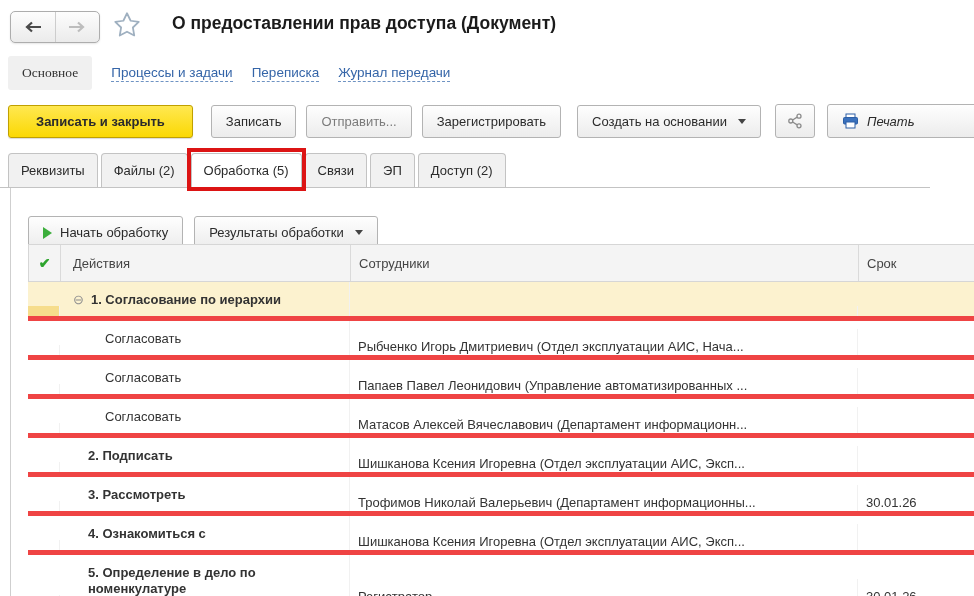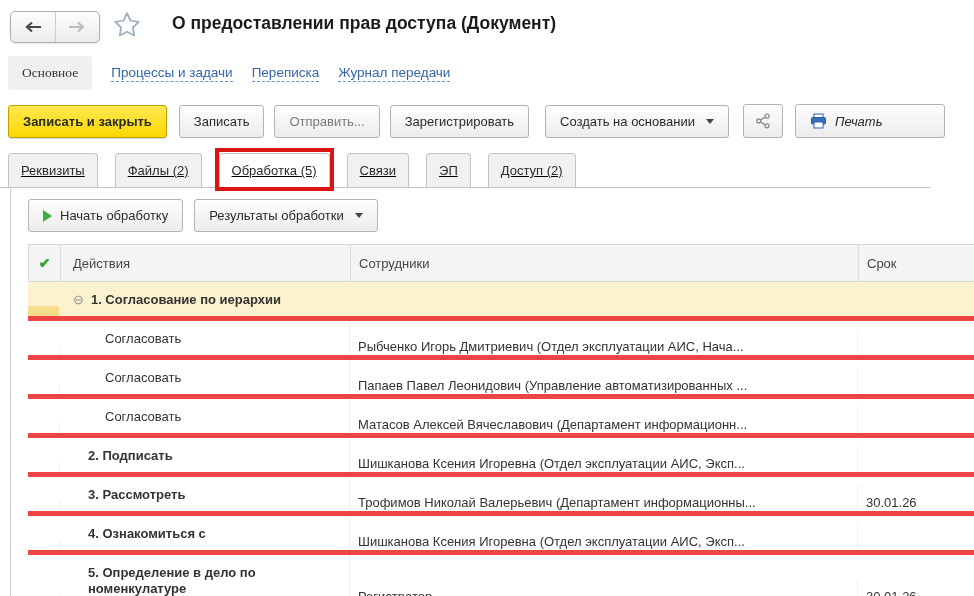--- a/index.html
+++ b/index.html
@@ -19,42 +19,42 @@
   .navrow{position:absolute;left:8px;top:55px;height:36px;display:flex;align-items:center;gap:19px;font-size:13.5px;}
   .nav-main{background:#f0f0f0;border-radius:3px;padding:9px 14px;color:#333;font-family:Liberation Serif, serif;}
   .nav-link{color:#3565a8;border-bottom:1px dashed #6f93c3;padding-bottom:1px;cursor:pointer;}
 
   
   .cmdbar{position:absolute;left:8px;top:104px;right:-60px;height:34px;display:flex;align-items:center;gap:10px;}
   .btn{background:linear-gradient(#fefefe,#ececec);border:1px solid #b3b3b3;border-radius:3px;
     padding:8px 14px;font-size:13px;color:#2b2b2b;white-space:nowrap;cursor:pointer;
     display:flex;align-items:center;gap:8px;box-sizing:border-box;}
   .btn-yellow{background:linear-gradient(#ffe851,#fbd803);border-color:#c0a000;font-weight:bold;
-    padding:8px 14px;margin-right:2px;box-shadow:0 1px 1px rgba(0,0,0,.15);}
+    padding:8px 27px;margin-right:8px;box-shadow:0 1px 1px rgba(0,0,0,.15);}
   .btn-send{color:#7b7b7b;}
   .btn-create{margin-left:6px;}
   .btn-icon{padding:8px 11px;margin-left:4px;}
   .btn-print{margin-left:2px;min-width:150px;font-style:italic;}
   .caret{display:inline-block;width:0;height:0;border-left:4px solid transparent;
     border-right:4px solid transparent;border-top:5px solid #444;margin-left:3px;}
 
   
   .tabbar{position:absolute;left:0;top:152px;width:930px;height:36px;border-bottom:1px solid #c3c3c3;
-    display:flex;align-items:flex-end;gap:17px;padding-left:8px;box-sizing:border-box;text-decoration:underline;}
+    display:flex;align-items:flex-end;gap:3px;padding-left:8px;box-sizing:border-box;}
   .tab{position:relative;border:1px solid #c3c3c3;border-bottom:none;border-radius:4px 4px 0 0;
     background:#f1f1f1;padding:9px 12px 9px 12px;font-size:13px;color:#2b2b2b;cursor:pointer;
     margin-bottom:0;}
   .tab.active{background:#fff;padding-bottom:10px;margin-bottom:-1px;}
   .red-frame{position:absolute;left:-5px;right:-5px;top:-6px;bottom:-3px;border:4px solid #dc1414;pointer-events:none;z-index:6;}
 
   
   .content-edge{position:absolute;left:10px;top:188px;bottom:0;width:1px;background:#cfcfcf;}
 
   
-  .procbar{position:absolute;left:28px;top:199px;display:flex;gap:11px;}
+  .procbar{position:absolute;left:28px;top:216px;display:flex;gap:11px;}
   .play-tri{display:inline-block;width:0;height:0;border-top:6px solid transparent;
     border-bottom:6px solid transparent;border-left:9px solid #3cae3c;}
 
   
   .ptable{position:absolute;left:28px;top:244px;width:946px;font-size:13px;color:#333;}
   .thead{display:flex;background:#f4f4f4;border:1px solid #d6d6d6;border-right:none;
     height:38px;box-sizing:border-box;align-items:center;color:#444;}
   .hcell{box-sizing:border-box;height:100%;display:flex;align-items:center;border-right:1px solid #dadada;}
   .hc-check{width:32px;justify-content:center;}
   .hc-act{width:290px;padding-left:12px;}

